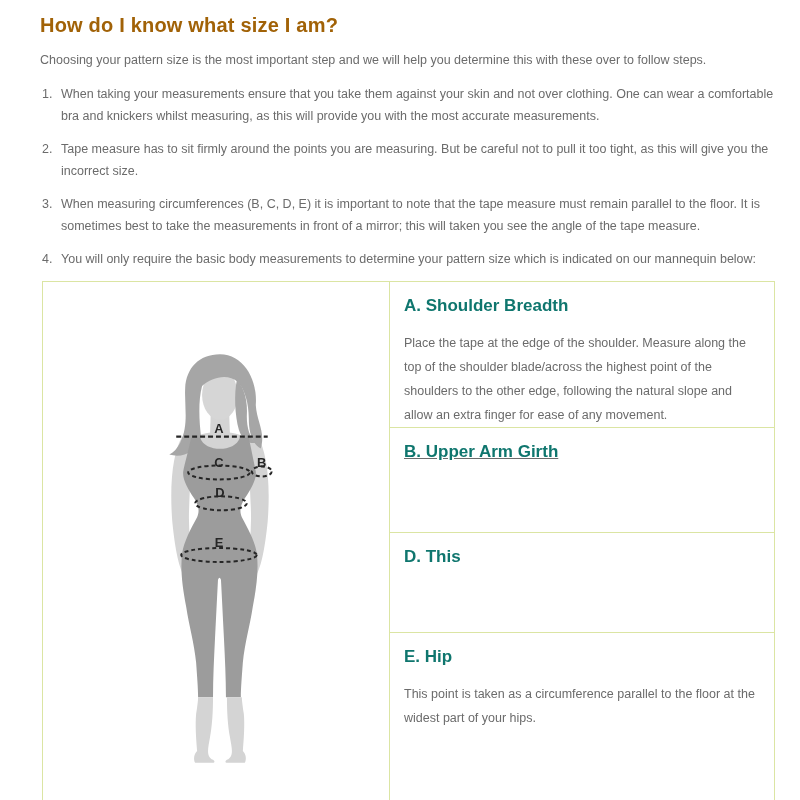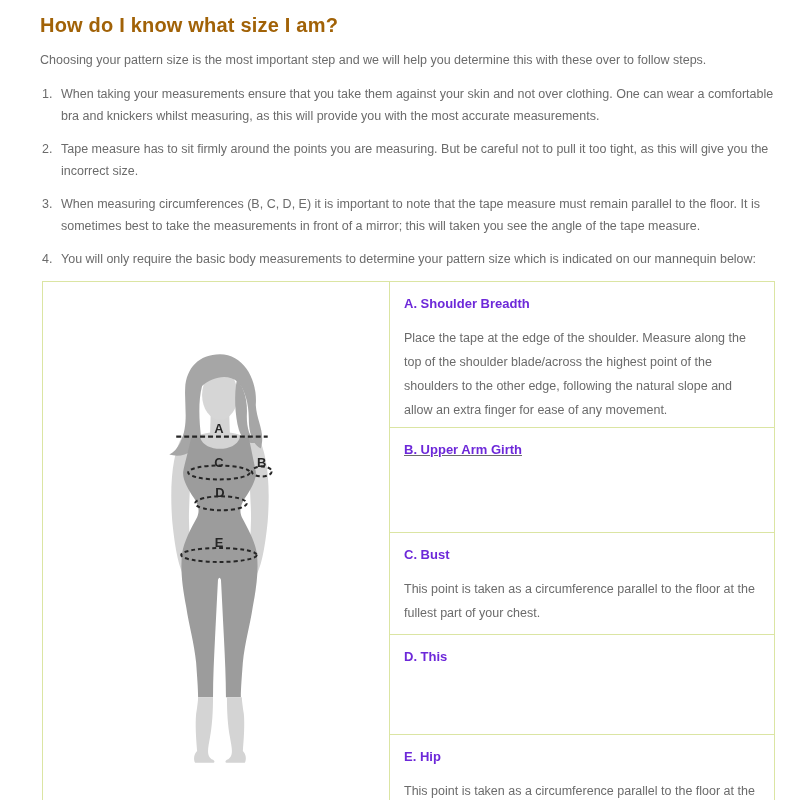--- a/index.html
+++ b/index.html
@@ -48,23 +48,23 @@
   .diagram-cell svg { display: block; width: 100%; height: 100%; }
 
   .info-col { flex: 1; display: flex; flex-direction: column; }
   .info-row { border-bottom: 1.5px solid #dbe5a3; padding: 14px 14px 0 14px; overflow: hidden; }
   .row-0 { height: 146px; }
   .row-1 { height: 105px; text-decoration: underline; }
   .row-2 { height: 102px; }
   .row-3 { height: 100px; }
   .row-4 { flex: 1; border-bottom: none; }
   .info-heading {
-    font-size: 13px;
+    font-size: 17px;
     font-weight: bold;
-    color: #6d28d9;
+    color: #0f766e;
   }
   .info-text {
     margin-top: 15px;
     font-size: 12.5px;
     line-height: 24px;
     color: #6b6b6b;
   }
 
   .mark-label {
     font-family: "Liberation Sans", sans-serif;
@@ -160,24 +160,20 @@
 
       <div class="info-row row-0">
         <div class="info-heading">A. Shoulder Breadth</div>
         <p class="info-text">Place the tape at the edge of the shoulder. Measure along the top of the shoulder blade/across the highest point of the shoulders to the other edge, following the natural slope and allow an extra finger for ease of any movement.</p>
       </div>
 
       <div class="info-row row-1">
         <div class="info-heading">B. Upper Arm Girth</div>
       </div>
 
-      <div class="info-row row-2">
-        <div class="info-heading">C. Bust</div>
-        <p class="info-text">This point is taken as a circumference parallel to the floor at the fullest part of your chest.</p>
-      </div>
 
       <div class="info-row row-3">
         <div class="info-heading">D. This</div>
       </div>
 
       <div class="info-row row-4">
         <div class="info-heading">E. Hip</div>
         <p class="info-text">This point is taken as a circumference parallel to the floor at the widest part of your hips.</p>
       </div>
 

